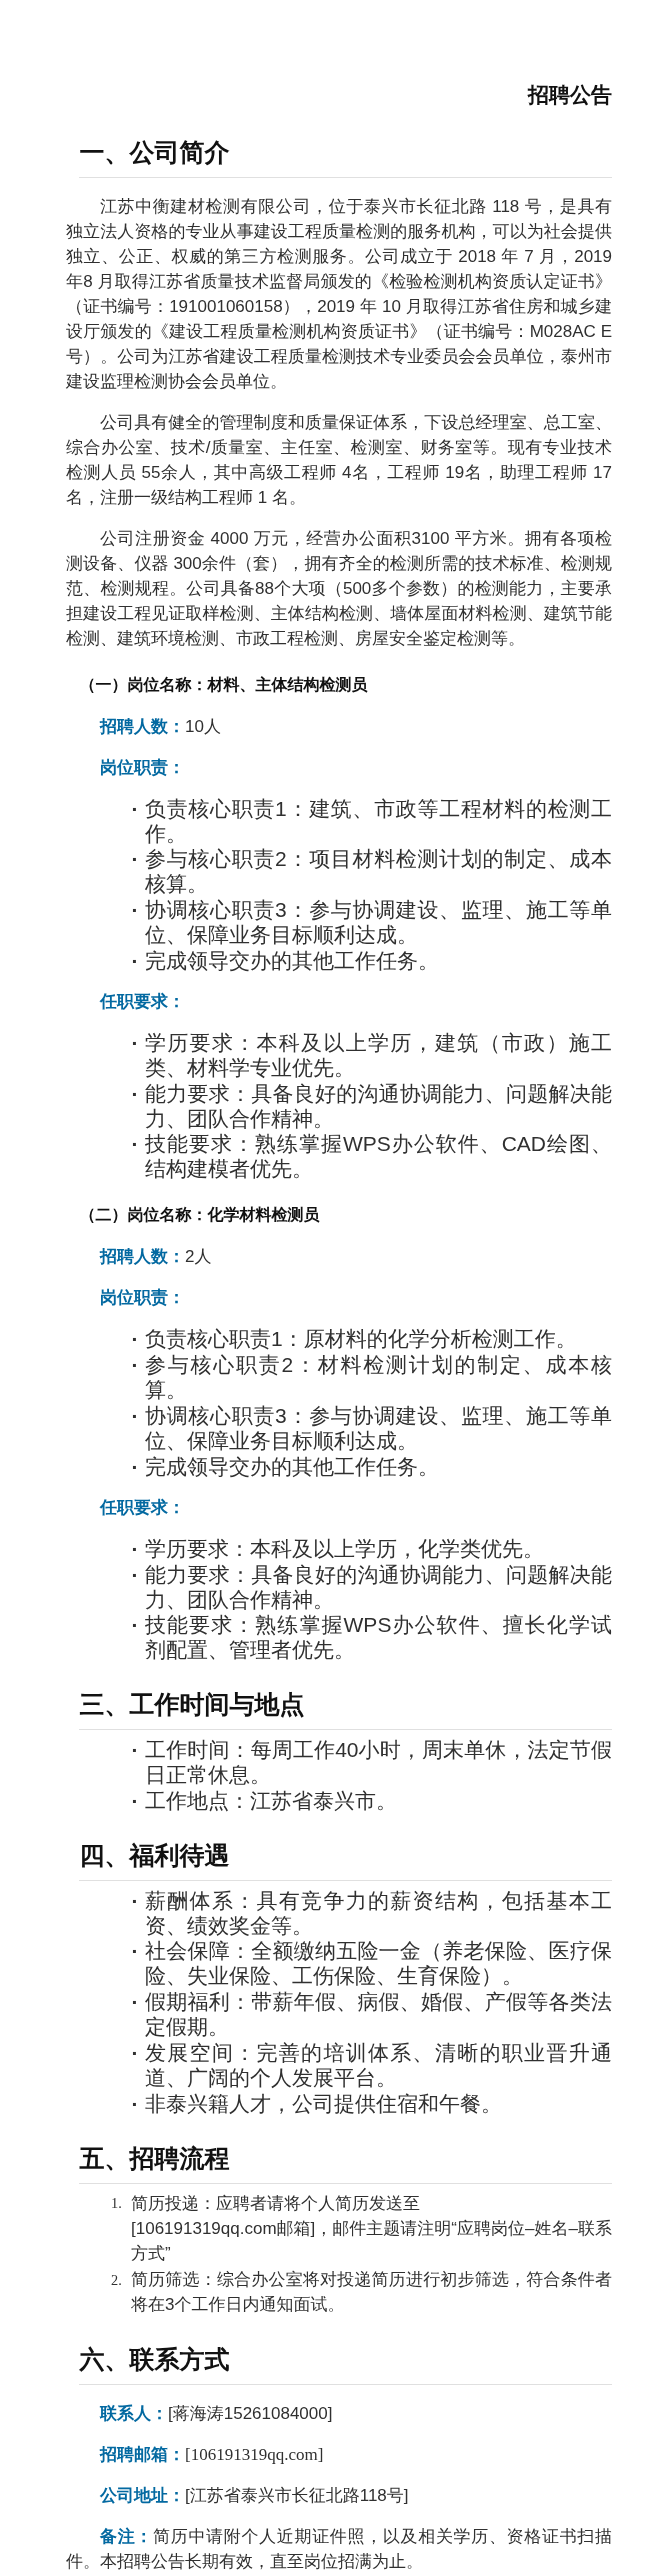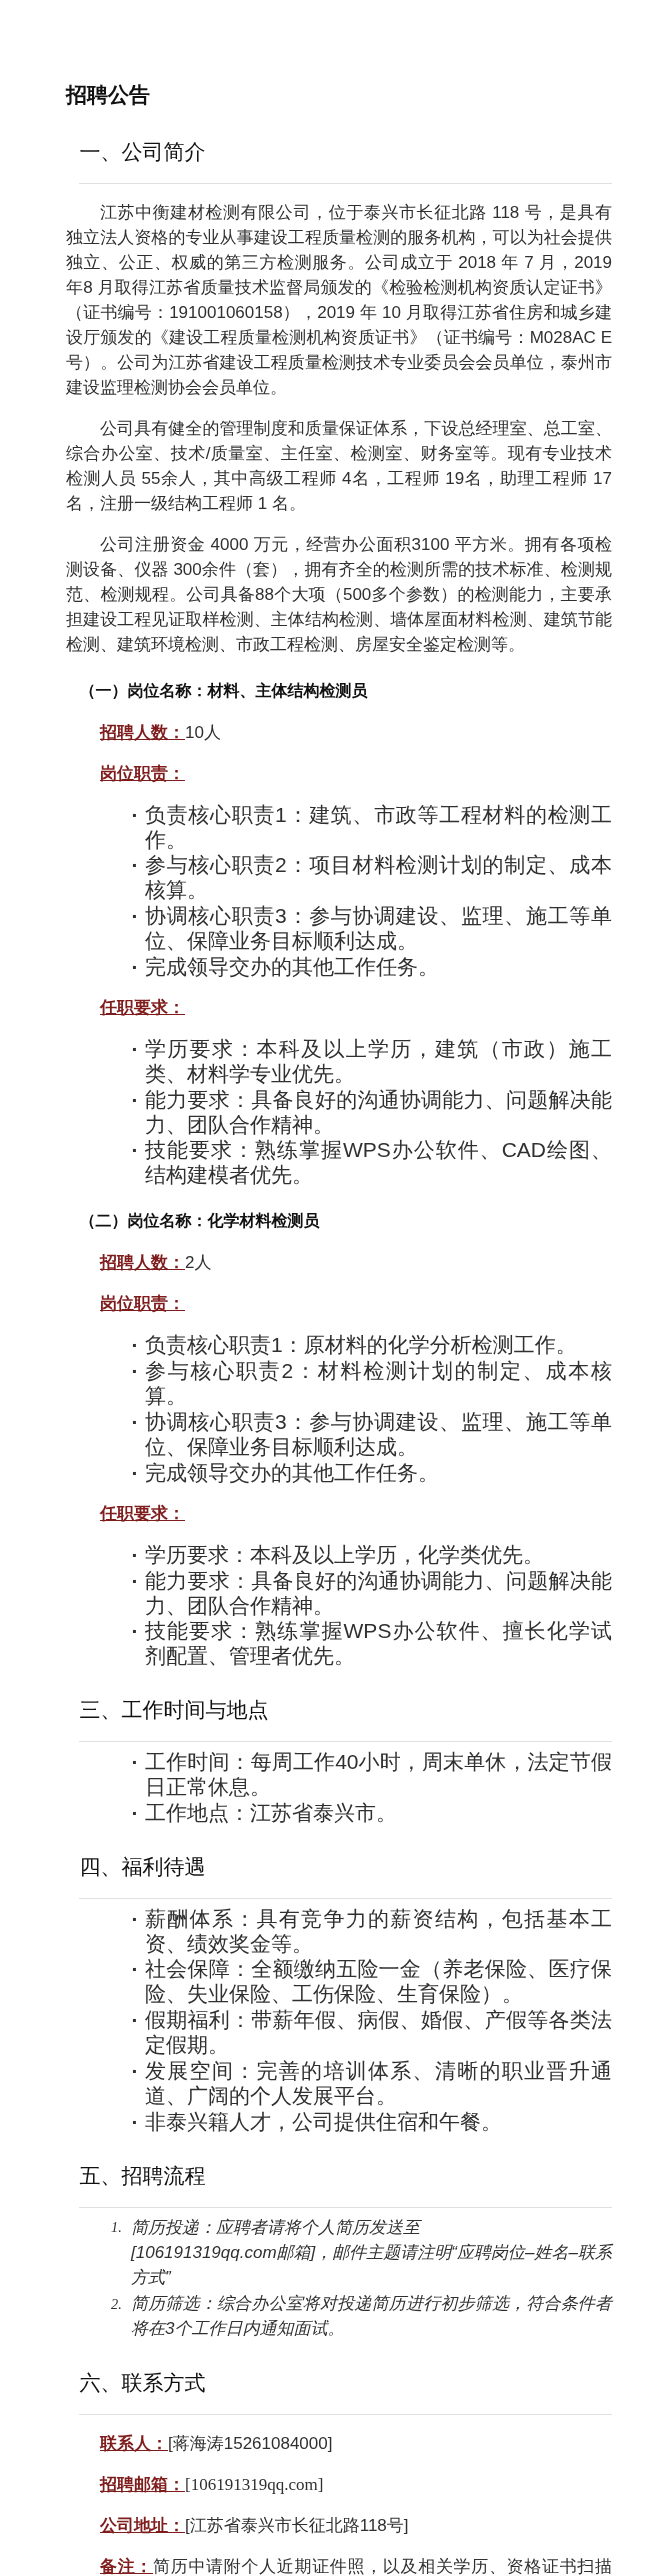--- a/index.html
+++ b/index.html
@@ -13,51 +13,51 @@
     font-family: "Liberation Sans", "DejaVu Sans", sans-serif;
     color: #303030;
     -webkit-font-smoothing: antialiased;
   }
   .page {
     padding: 59px 58px 109px 66px;
     box-sizing: border-box;
   }
   .doc-title {
     margin: 22px 0 3.4px 0;
-    text-align: left;
+    text-align: right;
     font-size: 21px;
     line-height: 28.5px;
     font-weight: 700;
     color: #111111;
   }
   h2.sec-heading {
     margin: 27px 0 6.7px 13.4px;
-    padding-bottom: 16px;
+    padding-bottom: 10px;
     border-bottom: 0.8px solid #e0e0e0;
-    font-size: 21px;
+    font-size: 25px;
     line-height: 30px;
-    font-weight: 400;
+    font-weight: 700;
     color: #111111;
   }
   h3.job-heading {
     margin: 20px 0 5px 13.4px;
     font-size: 16px;
     line-height: 27px;
     font-weight: 700;
     color: #111111;
   }
   p {
     margin: 16px 0;
     font-size: 17px;
     line-height: 25px;
     text-indent: 2em;
     text-align: justify;
   }
   p.kv { text-indent: 2em; }
-  p.kv .label { font-weight: 700; color: #7f1d1d; text-decoration: underline; }
+  p.kv .label { font-weight: 700; color: #0369a1; }
   .serif-val { font-family: "Liberation Serif", "DejaVu Serif", serif; }
   ul.dot-list {
     margin: 3.4px 0 8.4px 0;
     padding: 0 0 0 79px;
     list-style: none;
   }
   ul.dot-list li {
     position: relative;
     font-size: 21px;
     line-height: 25px;
@@ -78,21 +78,20 @@
     list-style: none;
     counter-reset: step;
   }
   ol.num-list li {
     position: relative;
     counter-increment: step;
     font-size: 17px;
     line-height: 25px;
     margin: 1.7px 0;
     text-align: justify;
-    font-style: italic;
   }
   ol.num-list li::before {
     content: counter(step) ".";
     position: absolute;
     left: -20px;
     top: 0.8px;
     font-size: 14.3px;
     font-family: "Liberation Serif", "DejaVu Serif", serif;
     color: #303030;
   }

